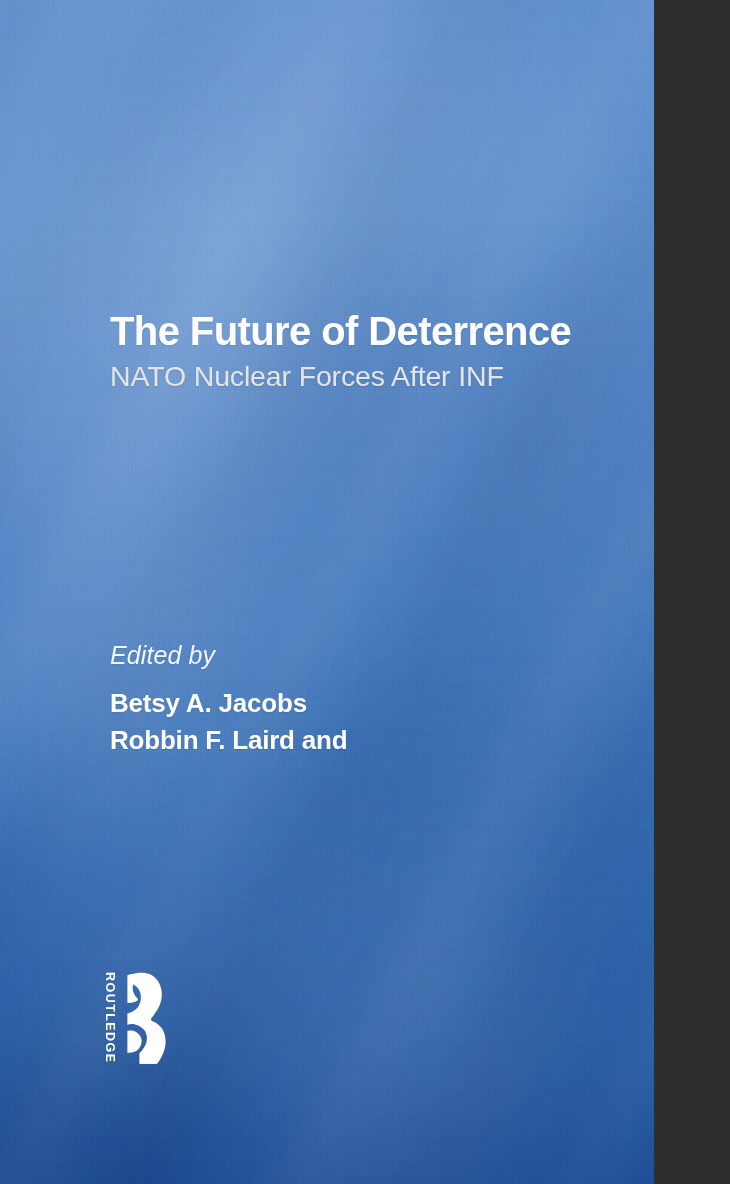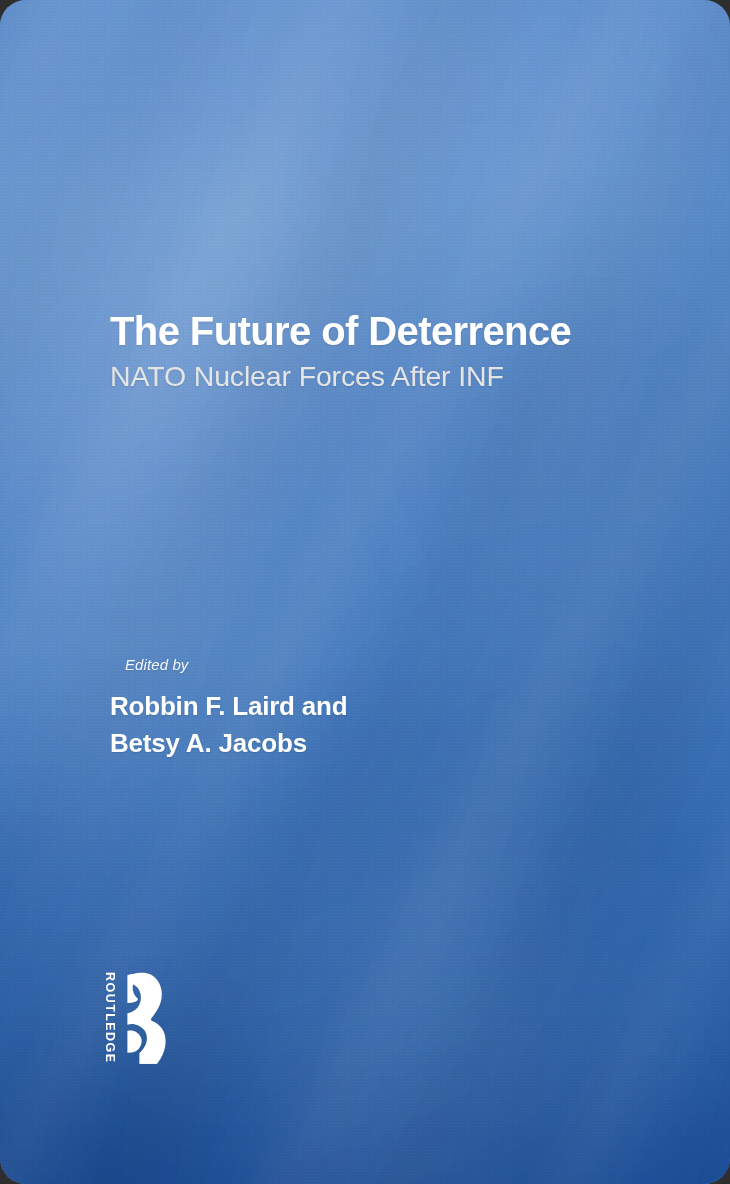--- a/index.html
+++ b/index.html
@@ -4,26 +4,25 @@
 <title>Book Cover</title>
 <style>
   html, body {
     margin: 0;
     padding: 0;
     background: #2e2e2e;
   }
 
   #cover {
     position: relative;
-    width: 730px;
+    width: 654px;
     height: 1184px;
     overflow: hidden;
     font-family: "Liberation Sans", sans-serif;
     background: #3f78c0;
-    border-radius: 26px;
     -webkit-font-smoothing: antialiased;
   }
 
   
   .bg-base {
     position: absolute;
     inset: 0;
     background: linear-gradient(
       to bottom,
       #5c8dcc 0%,
@@ -151,22 +150,22 @@
   }
 
   .editor-block {
     position: absolute;
     left: 110px;
     top: 641px;
     right: 40px;
   }
 
   .edited-by {
-    margin: 15px;
-    font-size: 15px;
+    margin: 0;
+    font-size: 25px;
     font-style: italic;
     font-weight: normal;
     color: #f3f7fd;
     letter-spacing: 0.1px;
     text-shadow: 0 1px 2px rgba(0,0,0,0.10);
   }
 
   .editor-names {
     margin: 15px 0 0 0;
     font-size: 26px;
@@ -233,22 +232,22 @@
   <div class="bg-grain"></div>
 
   <div class="title-block">
     <h1 class="book-title">The Future of Deterrence</h1>
     <p class="book-subtitle">NATO Nuclear Forces After INF</p>
   </div>
 
   <div class="editor-block">
     <p class="edited-by">Edited by</p>
     <p class="editor-names">
+      <span class="name-line">Betsy A. Jacobs</span>
       <span class="name-line">Robbin F. Laird and</span>
-      <span class="name-line">Betsy A. Jacobs</span>
     </p>
   </div>
 
   <div class="publisher-logo">
     <svg viewBox="0 0 84 100" xmlns="http://www.w3.org/2000/svg">
       <path fill="#ffffff" d="
         M30.5 4.0
         C 36.0 2.2, 42.5 2.0, 47.6 4.6
         C 53.4 7.6, 57.2 13.4, 58.4 19.8
         C 59.6 26.2, 58.2 32.6, 55.2 38.2

